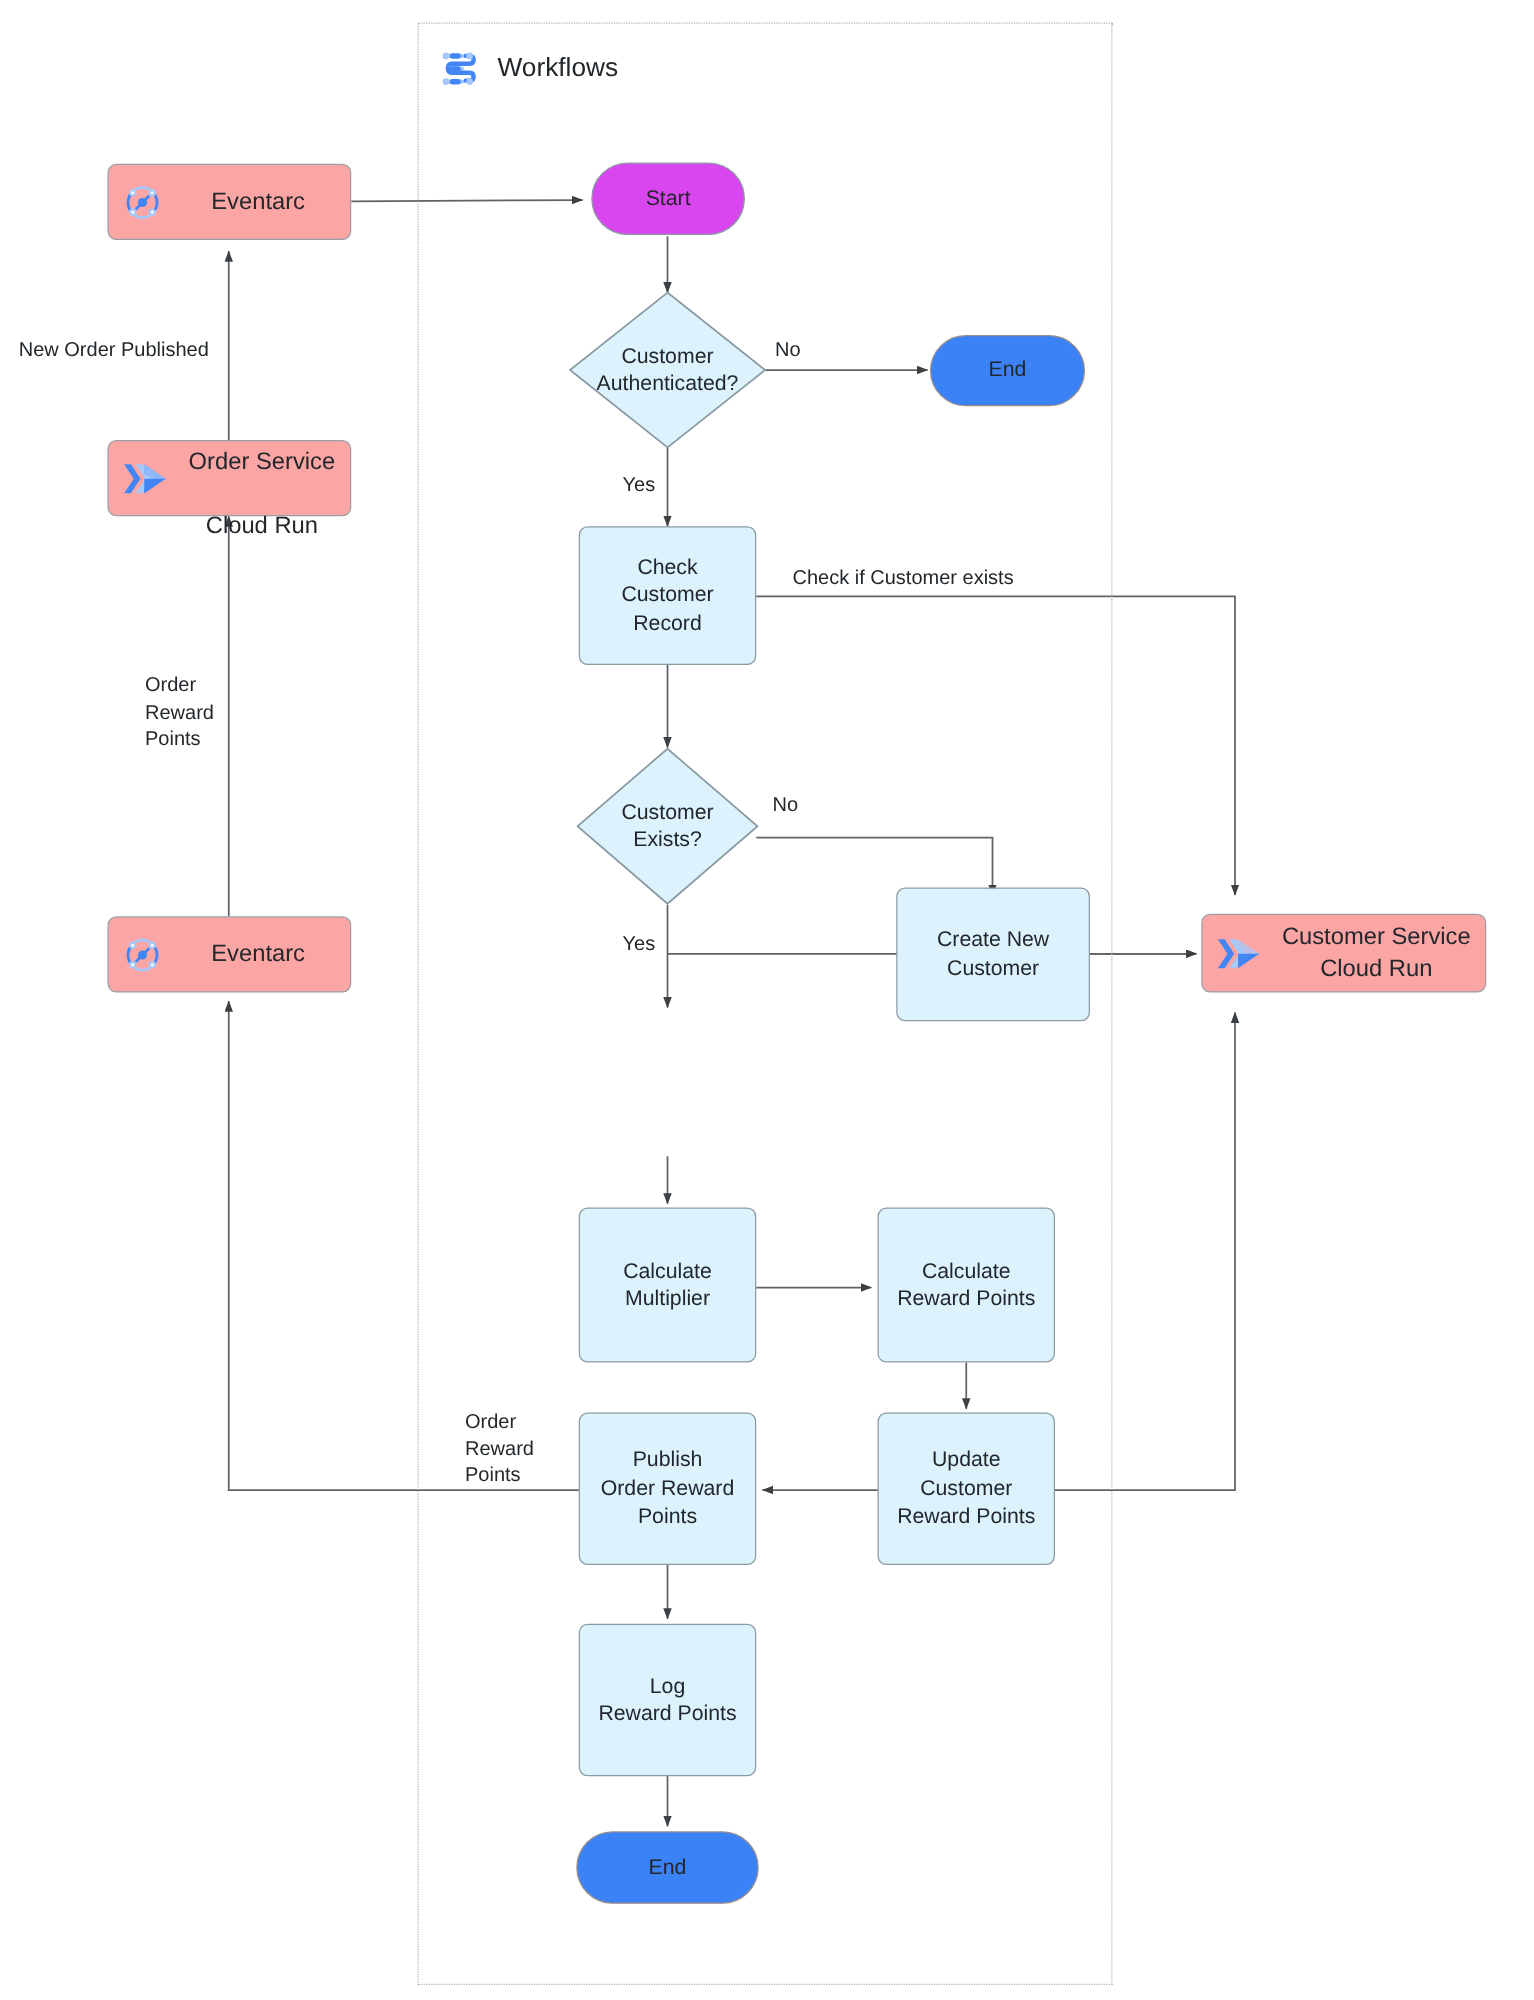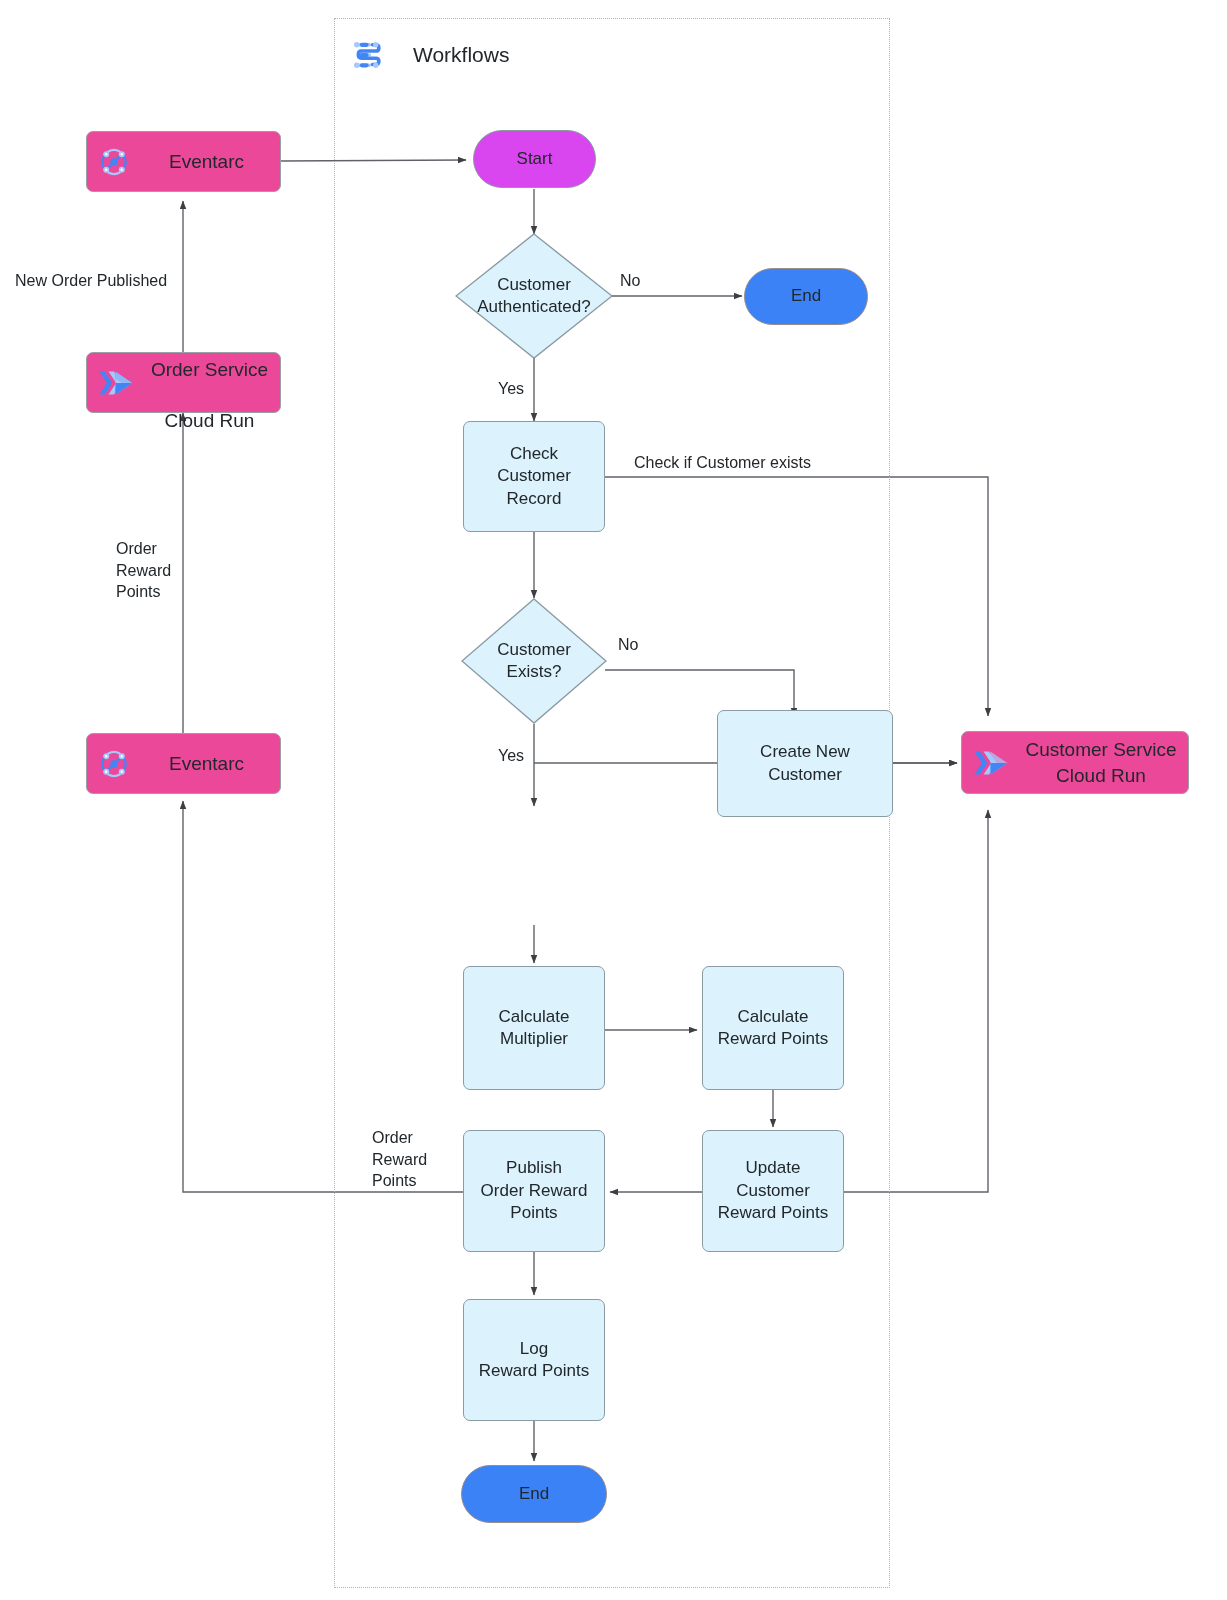--- a/index.html
+++ b/index.html
@@ -43,21 +43,21 @@
   .group-box {
     position: absolute;
     box-sizing: border-box;
     border: 1px dotted #b3b3b3;
     background: transparent;
   }
   .group-title {
     position: absolute;
     display: flex;
     align-items: center;
-    gap: 27px;
+    gap: 12px;
     font-size: 21px;
     color: #22272b;
     white-space: nowrap;
   }
 
   .proc {
     background: #dcf2fc;
     border: 1px solid #8b9ba3;
     border-radius: 7px;
     font-size: 17px;
@@ -68,21 +68,21 @@
     border-radius: 40px;
     font-size: 17px;
   }
   .terminator-end {
     background: #3b82f6;
     border: 1px solid #9a8c8a;
     border-radius: 40px;
     font-size: 17px;
   }
   .service {
-    background: #ec4899;
+    background: #fca5a5;
     border: 1px solid #9aa0a6;
     border-radius: 7px;
     font-size: 19px;
     justify-content: flex-start;
     padding-left: 10px;
     gap: 8px;
   }
   .service .svc-label {
     flex: 1;
     text-align: center;
@@ -315,21 +315,21 @@
   <div class="decision" style="left:461px; top:598px; width:146px; height:126px;">
     <svg class="dia" viewBox="0 0 146 126" preserveAspectRatio="none">
       <polygon points="73,1 145,63 73,125 1,63" fill="#dcf2fc" stroke="#8b9ba3" stroke-width="1.4"></polygon>
     </svg>
     <span class="dtext">
       <span>Customer</span><br>
       <span>Exists?</span>
     </span>
   </div>
 
-  <div class="node proc" style="left:717px; top:710px; width:176px; height:107px;">
+  <div class="node proc" style="left:717px; top:710px; width:155px; height:107px;">
     <span>
       <span>Create New</span><br>
       <span>Customer</span>
     </span>
   </div>
 
 
   <div class="node proc" style="left:463px; top:966px; width:142px; height:124px;">
     <span>
       <span>Calculate</span><br>

